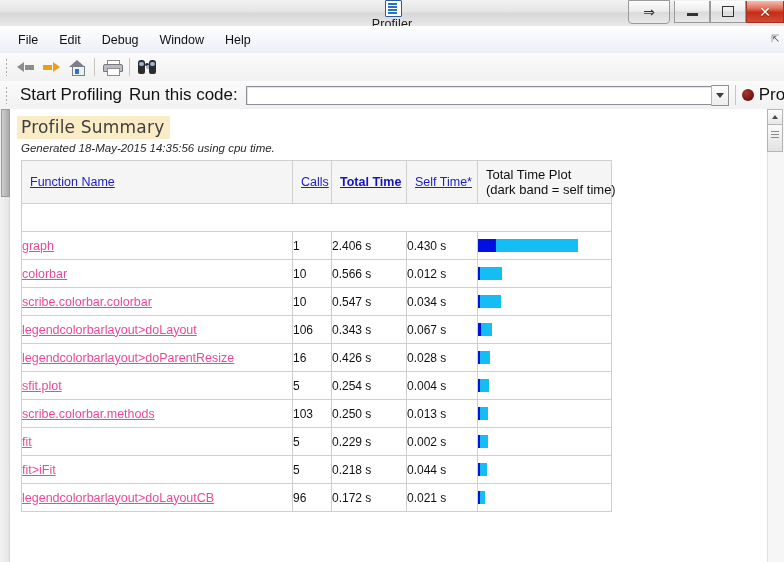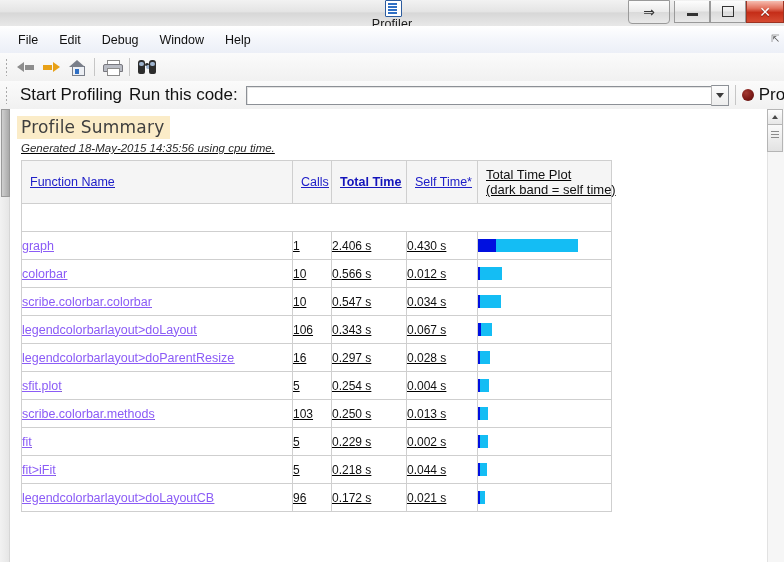--- a/index.html
+++ b/index.html
@@ -164,21 +164,21 @@
   .tri-up{width:0;height:0;border-left:3.5px solid transparent;border-right:3.5px solid transparent;border-bottom:4.5px solid #4a4a4a;}
   .rs-thumb{
     position:absolute;right:1px;top:15px;width:14px;height:26px;
     background:linear-gradient(to bottom,#fafafa,#e2e2e2);border:1px solid #b5b5b5;
   }
   .rs-thumb::after{
     content:"";position:absolute;left:3px;top:9px;width:8px;height:1px;background:#8c8c8c;
     box-shadow:0 3px 0 #8c8c8c,0 -3px 0 #8c8c8c;
   }
 
-  .report{position:absolute;left:10px;top:0;right:17px;height:453px;overflow:hidden;text-decoration:underline;}
+  .report{position:absolute;left:10px;top:0;right:17px;height:453px;overflow:hidden;}
 
   .summary-title{
     display:inline-block;margin-top:7px;margin-left:7px;
     font-family:"DejaVu Sans","Liberation Sans",sans-serif;
     font-size:17px;color:#3f3f3f;background:#fbecc8;
     padding:1px 6px 2px 4px;letter-spacing:.2px;
   }
   .gen-line{
     margin-left:11px;margin-top:3px;
     font-size:11.5px;font-style:italic;color:#2a2a2a;
@@ -205,21 +205,21 @@
   .th-plain{font-size:13px;color:#101010;line-height:15px;white-space:nowrap;}
 
   col.c-fn{width:271px;}
   col.c-calls{width:39px;}
   col.c-total{width:75px;}
   col.c-self{width:71px;}
   col.c-plot{width:134px;}
 
   table.prof tbody td{height:27px;}
   .fn-cell{padding-left:13px;}
-  .fn-link{color:#8b5cf6;text-decoration:underline;font-size:12.5px;white-space:nowrap;text-align:center;}
+  .fn-link{color:#ec4899;text-decoration:underline;font-size:12.5px;white-space:nowrap;text-align:center;}
   .num-cell{padding-left:8px;font-size:12.5px;color:#101010;}
   .plot-cell{padding-left:8px;}
   .bar{height:13px;display:flex;align-items:stretch;}
   .bar .self{background:#0010e0;}
   .bar .total{background:#14bdf4;}
 
   .sp-row td{border:none;height:6px;background:#fff;}
 </style>
 </head>
 <body>
@@ -401,21 +401,21 @@
               <td class="plot-cell">
                 <div class="bar">
                   <div class="self" style="width: 2.78px; background: rgb(0, 16, 224);"></div>
                   <div class="total" style="width: 11.47px; background: rgb(20, 189, 244);"></div>
                 </div>
               </td>
             </tr>
             <tr>
               <td class="fn-cell"><span class="fn-link">legendcolorbarlayout&gt;doParentResize</span></td>
               <td class="num-cell">16</td>
-              <td class="num-cell">0.297 s</td>
+              <td class="num-cell">0.426 s</td>
               <td class="num-cell">0.028 s</td>
               <td class="plot-cell">
                 <div class="bar">
                   <div class="self" style="width: 2px; background: rgb(0, 16, 224);"></div>
                   <div class="total" style="width: 10.34px; background: rgb(20, 189, 244);"></div>
                 </div>
               </td>
             </tr>
             <tr>
               <td class="fn-cell"><span class="fn-link">sfit.plot</span></td>

